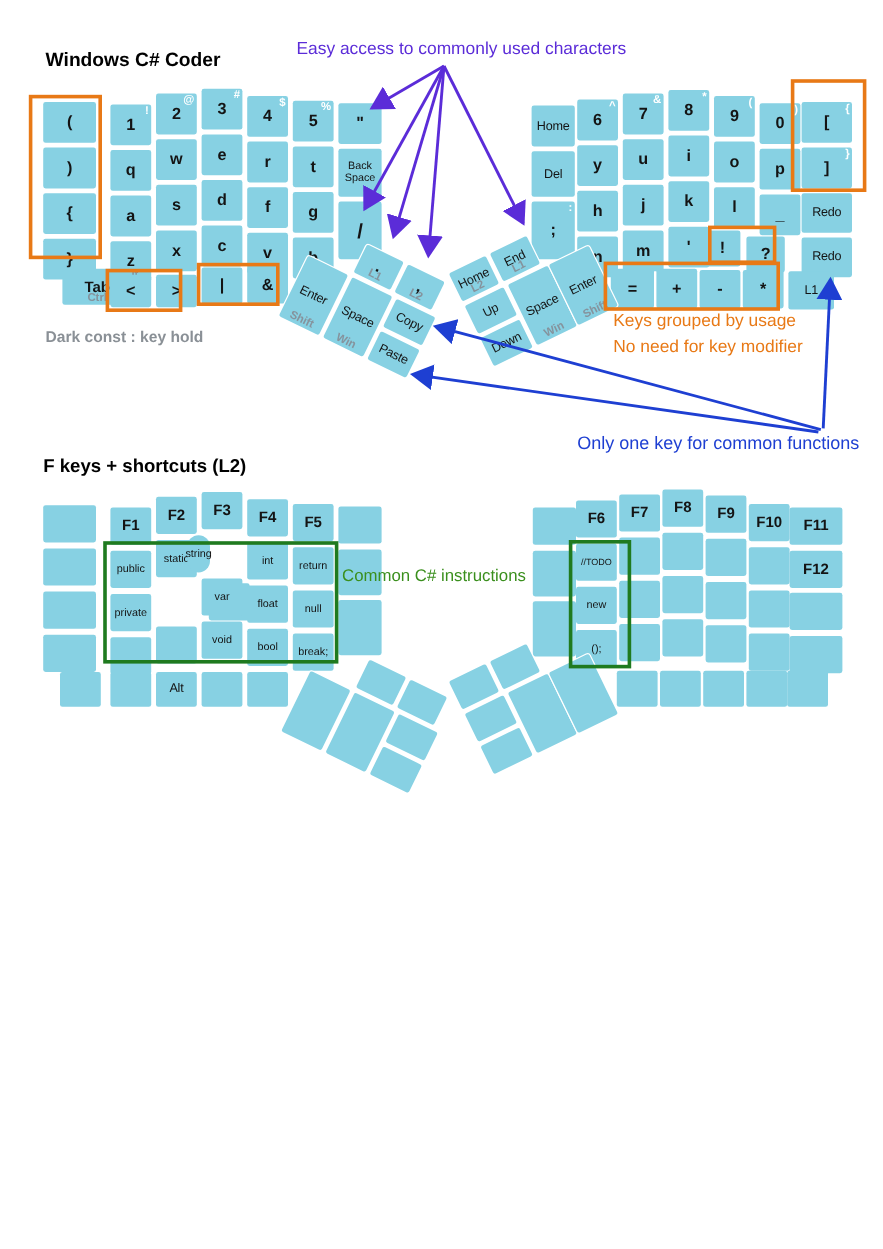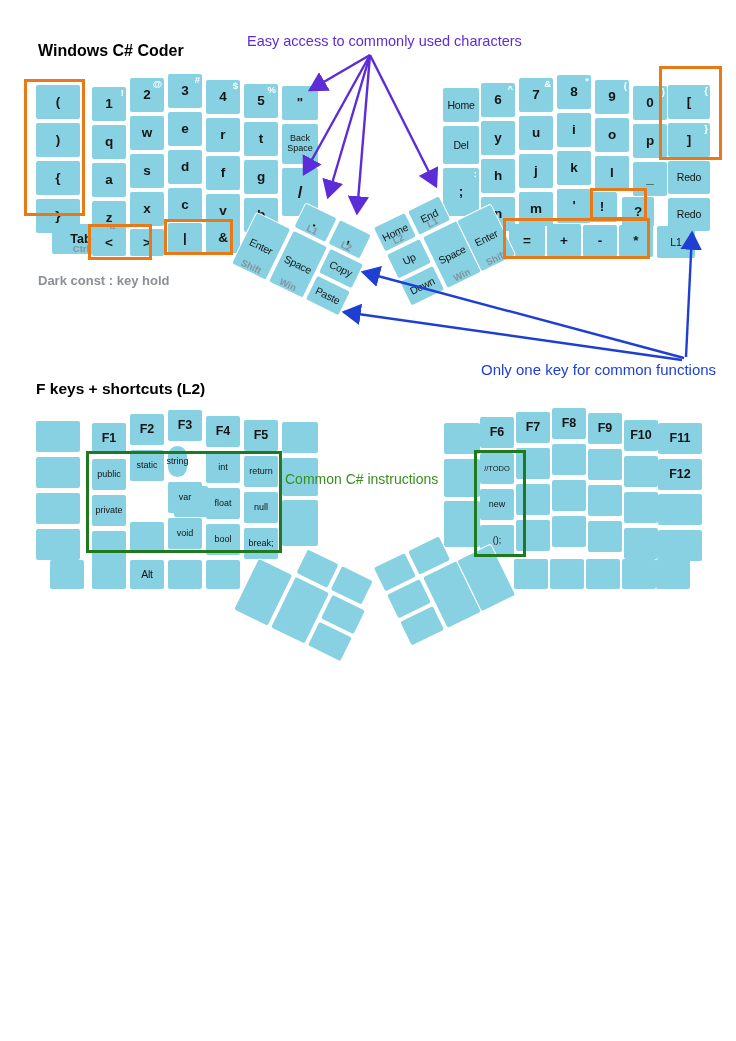--- a/index.html
+++ b/index.html
@@ -34,20 +34,24 @@
   .n-blue{left:481px;top:361px;font-size:15px;color:#1e3fd2;}
   .n-green{left:285px;top:471px;font-size:14px;color:#3a8f1d;}
 </style>
 </head>
 <body>
 
 <div class="canvas">
   <div class="note t-main">Windows C# Coder</div>
   <div class="note n-easy">Easy access to commonly used characters</div>
   <div class="note n-grey">Dark const : key hold</div>
+  <div class="note n-orange">
+    <div>Keys grouped by usage</div>
+    <div>No need for key modifier</div>
+  </div>
   <div class="note n-blue">Only one key for common functions</div>
   <div class="note t-flayer">F keys + shortcuts (L2)</div>
   <div class="note n-green">Common C# instructions</div>
 
   <div id="kb-main">
       <div class="key ch" style="left: 36px; top: 85px; width: 44px; height: 34px;">
         <span class="main">(</span>
       </div>
       <div class="key ch" style="left: 36px; top: 123px; width: 44px; height: 34px;">
         <span class="main">)</span>
@@ -323,21 +327,21 @@
       <div class="key kw" style="left: 130px; top: 450px; width: 34px; height: 31px;">
         <span class="main">static</span>
       </div>
       <div class="key kw" style="left: 130px; top: 486px; width: 34px; height: 31px; margin-left: 44px;">
         <span class="main">const</span>
       </div>
       <div class="key" style="left: 130px; top: 522px; width: 34px; height: 31px;"></div>
       <div class="key fk" style="left: 168px; top: 410px; width: 34px; height: 31px;">
         <span class="main">F3</span>
       </div>
-      <div class="key kw" style="left: 168px; top: 446px; width: 19px; height: 31px; border-radius: 11px;">
+      <div class="key kw" style="left: 156px; top: 446px; width: 19px; height: 31px; border-radius: 11px;">
         <span class="main">string</span>
       </div>
       <div class="key kw" style="left: 168px; top: 482px; width: 34px; height: 31px;">
         <span class="main">var</span>
       </div>
       <div class="key kw" style="left: 168px; top: 518px; width: 34px; height: 31px;">
         <span class="main">void</span>
       </div>
       <div class="key fk" style="left: 206px; top: 416px; width: 34px; height: 31px;">
         <span class="main">F4</span>

